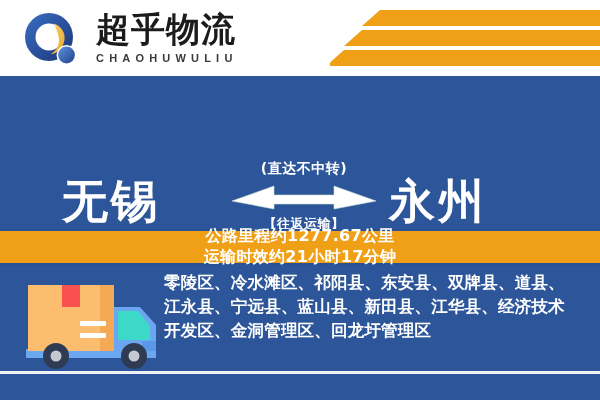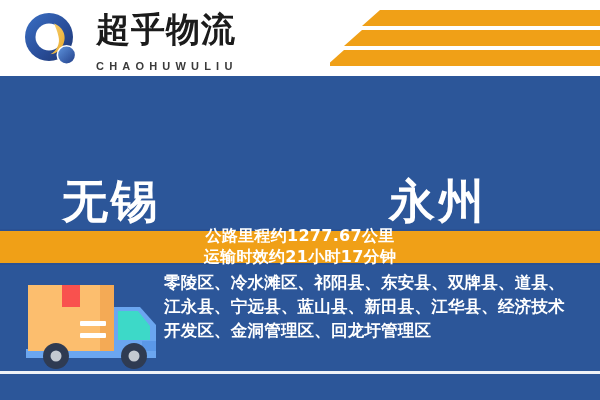--- a/index.html
+++ b/index.html
@@ -45,21 +45,21 @@
     letter-spacing: 1px;
     line-height: 40px;
     white-space: nowrap;
   }
   .logo-en {
     font-family: "Liberation Sans", sans-serif;
     font-size: 11px;
     font-weight: bold;
     color: #3a3a3a;
     letter-spacing: 5.2px;
-    margin-top: 11px;
+    margin-top: 3px;
     white-space: nowrap;
   }
   .stripes {
     position: absolute;
     right: 0; top: 8px;
     width: 270px; height: 62px;
   }
 
   
   .route {
@@ -208,20 +208,29 @@
     <svg class="stripes" viewBox="0 0 270 62">
       <polygon points="50,2 270,2 270,18 32,18" fill="#f0a017"></polygon>
       <polygon points="32,22 270,22 270,38 14,38" fill="#f0a017"></polygon>
       <polygon points="14,42 270,42 270,58 -4,58" fill="#f0a017"></polygon>
     </svg>
   </div>
 
   <div class="route">
     <div class="city city-origin">无锡</div>
 
+    <div class="route-mid">
+      <div class="route-note">(直达不中转)</div>
+      <div class="arrow-wrap">
+        <svg width="152" height="30" viewBox="0 0 152 30">
+          <polygon points="4,19 46,4 46,13 106,13 106,4 148,19 106,27 106,22 46,22 46,27" fill="#ffffff" stroke="#cfe0d2" stroke-width="0.6"></polygon>
+        </svg>
+      </div>
+      <div class="route-sub">【往返运输】</div>
+    </div>
 
     <div class="city city-dest">永州</div>
   </div>
 
   <div class="infobar">
     <span class="infobar-text">公路里程约1277.67公里</span>
     <span class="infobar-gap"></span>
     <span class="infobar-text">运输时效约21小时17分钟</span>
   </div>
 

